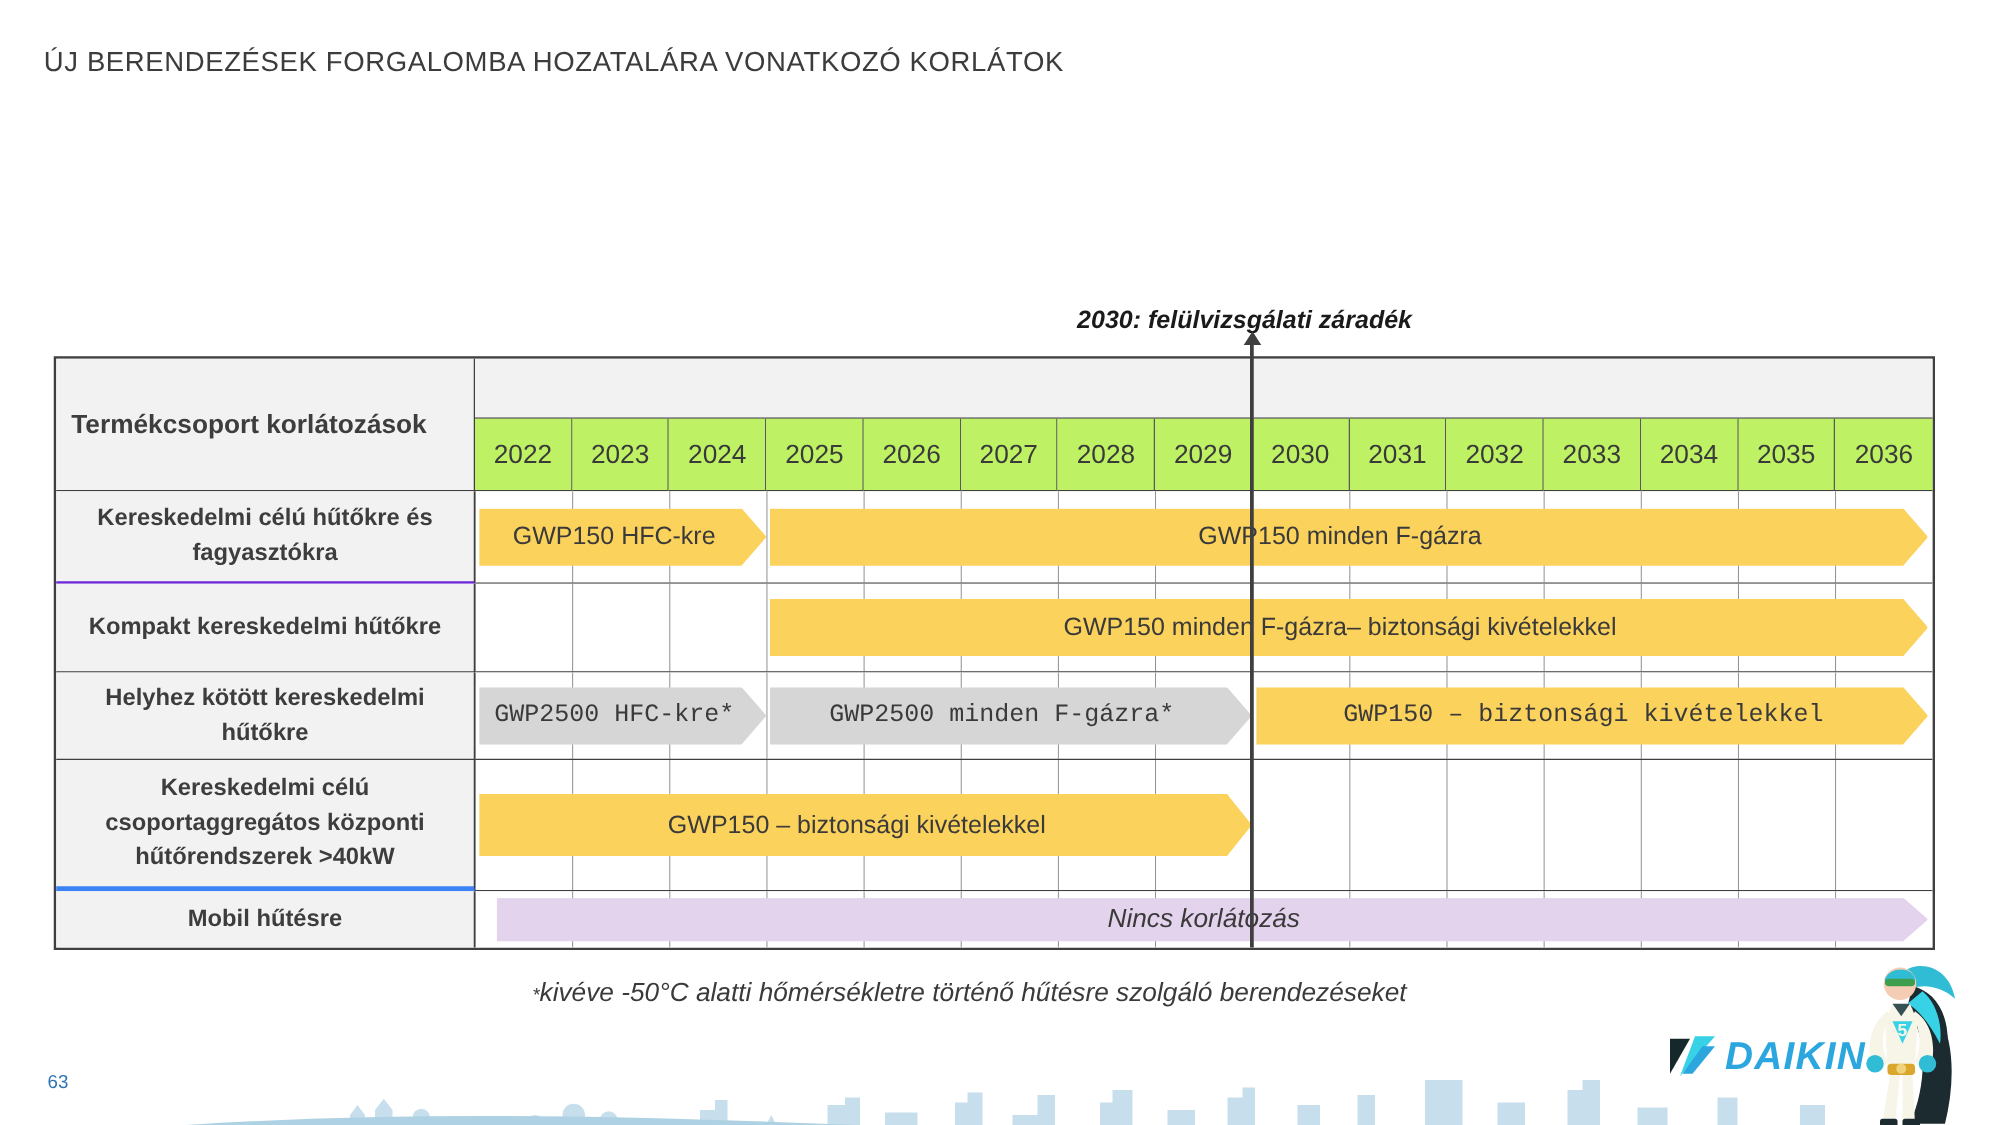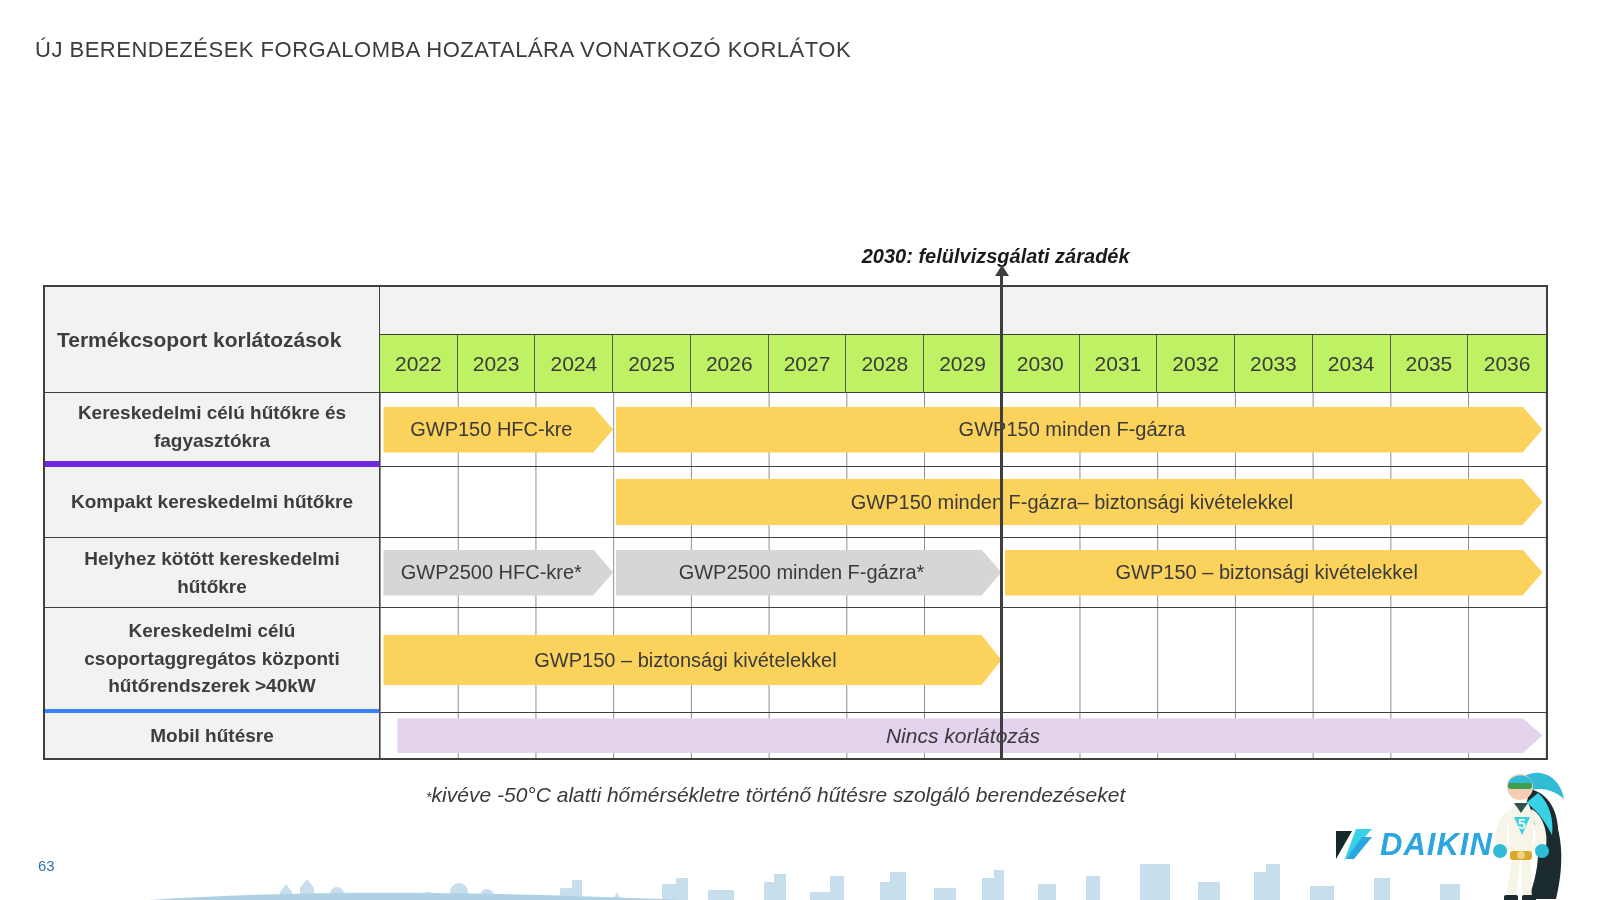--- a/index.html
+++ b/index.html
@@ -103,33 +103,33 @@
     <div class="cell year-cell">2028</div>
     <div class="cell year-cell">2029</div>
     <div class="cell year-cell">2030</div>
     <div class="cell year-cell">2031</div>
     <div class="cell year-cell">2032</div>
     <div class="cell year-cell">2033</div>
     <div class="cell year-cell">2034</div>
     <div class="cell year-cell">2035</div>
     <div class="cell year-cell" style="border-right:none">2036</div>
 
-    <div class="row-label" style="grid-row:3; border-bottom:6px solid #6d28d9;">Kereskedelmi célú hűtőkre és fagyasztókra</div>
+    <div class="row-label" style="grid-row:3; border-bottom:2px solid #6d28d9;">Kereskedelmi célú hűtőkre és fagyasztókra</div>
     <div class="bar-area" style="grid-row:3;">
       <div class="bar yellow b-2022-2024">GWP150  HFC-kre</div>
       <div class="bar yellow b-2025-2036">GWP150 minden F-gázra</div>
     </div>
 
     <div class="row-label" style="grid-row:4; border-bottom:1px solid #3f3f3f;">Kompakt kereskedelmi hűtőkre</div>
     <div class="bar-area" style="grid-row:4;">
       <div class="bar yellow b-2025-2036">GWP150 minden F-gázra– biztonsági kivételekkel</div>
     </div>
 
     <div class="row-label" style="grid-row:5; border-bottom:1px solid #3f3f3f;">Helyhez kötött kereskedelmi hűtőkre</div>
-    <div class="bar-area" style="grid-row:5;">
+    <div class="bar-area" style="grid-row:5;font-family:Liberation Mono, monospace;">
       <div class="bar gray b-2022-2024">GWP2500 HFC-kre*</div>
       <div class="bar gray b-2025-2029">GWP2500 minden F-gázra*</div>
       <div class="bar yellow b-2030-2036">GWP150 – biztonsági kivételekkel</div>
     </div>
 
     <div class="row-label" style="grid-row:6; border-bottom:4px solid #3b82f6;">Kereskedelmi célú csoportaggregátos központi hűtőrendszerek &gt;40kW</div>
     <div class="bar-area" style="grid-row:6;">
       <div class="bar yellow tall b-2022-2029">GWP150 – biztonsági kivételekkel</div>
     </div>
 

